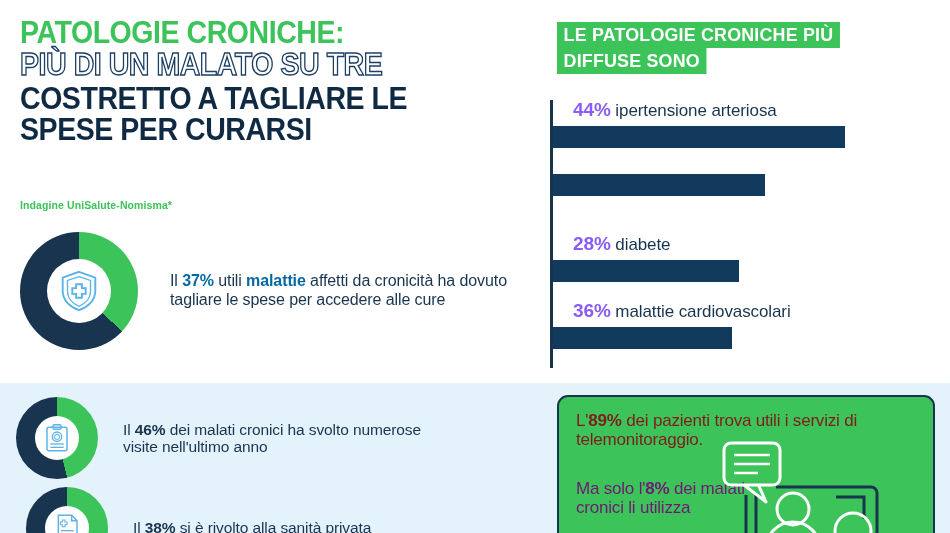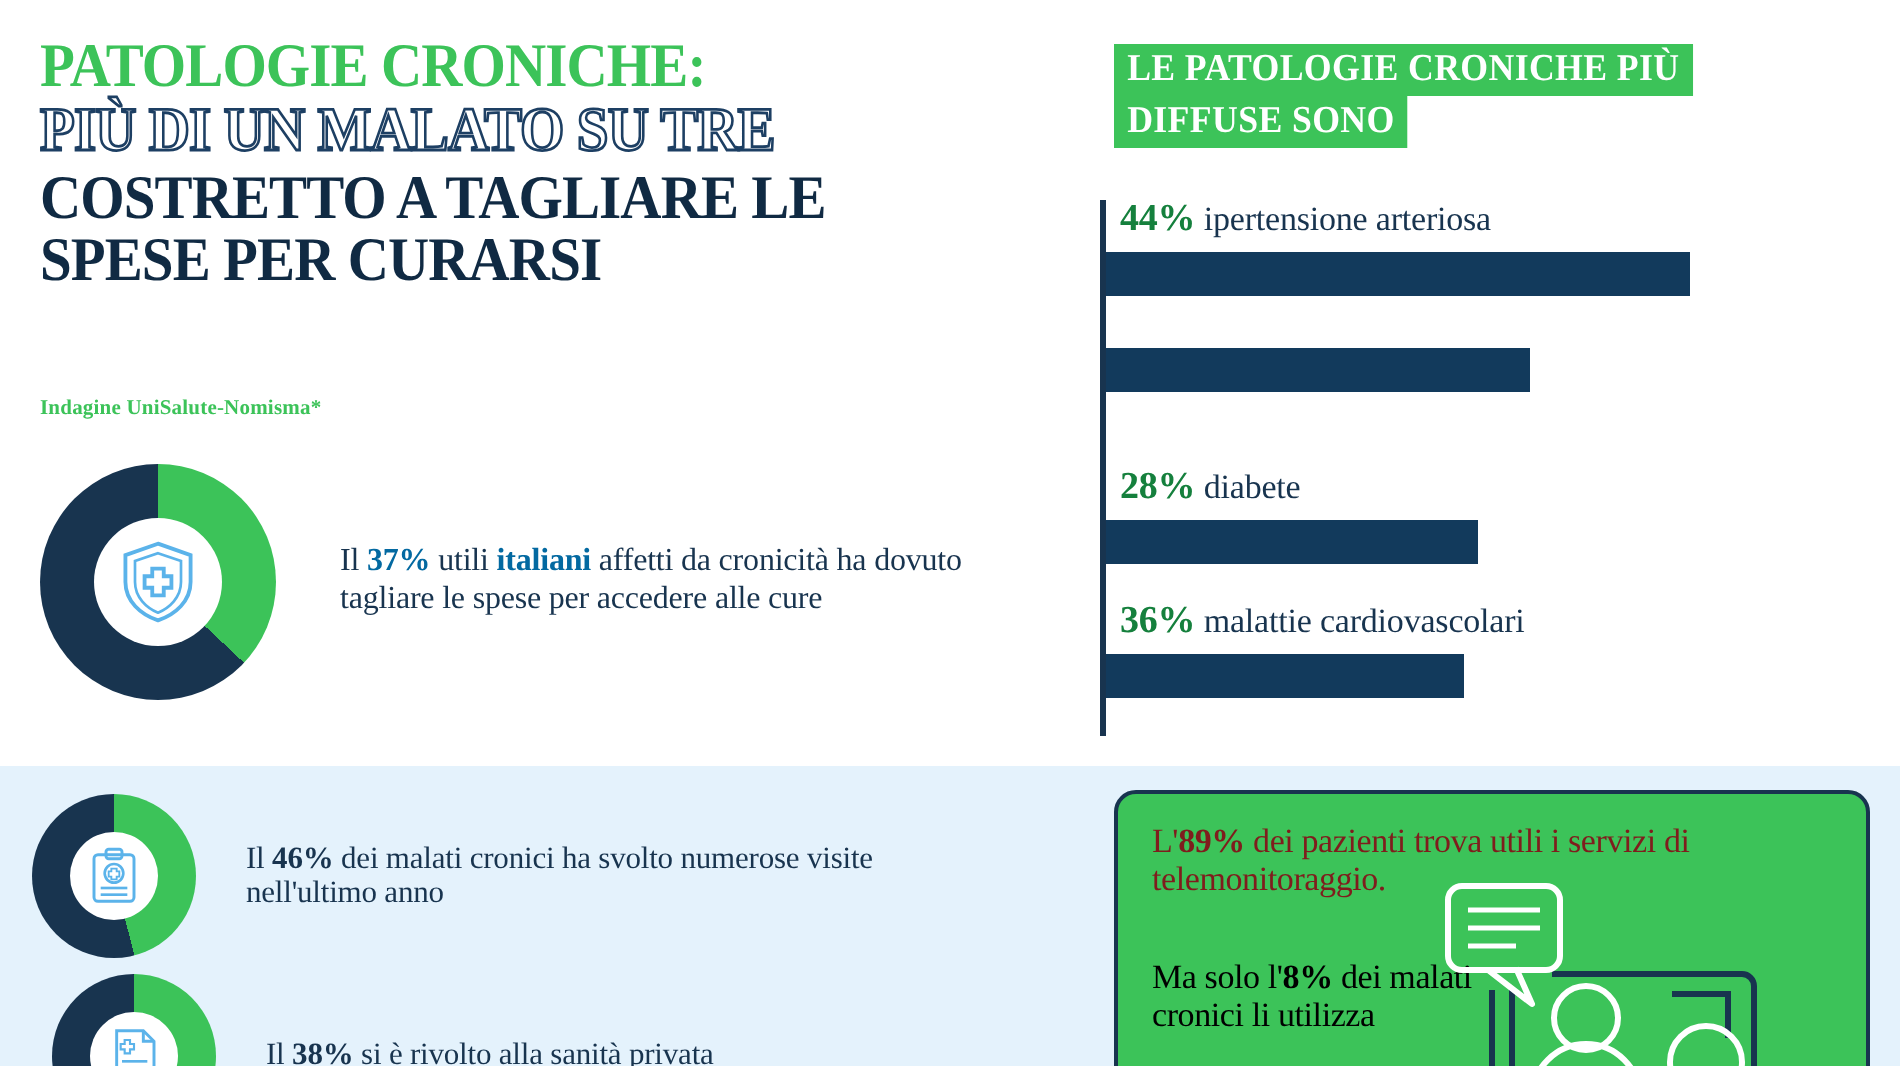--- a/index.html
+++ b/index.html
@@ -3,21 +3,21 @@
 <meta charset="utf-8">
 <style>
   * { margin:0; padding:0; box-sizing:border-box; }
   html,body { width:950px; height:533px; }
   body {
     font-family: "Liberation Sans", sans-serif;
     background:#ffffff;
     position:relative;
     overflow:hidden;
   }
-  #stage { position:absolute; inset:0; width:950px; height:533px; overflow:hidden; background:#ffffff;font-family:Liberation Serif, serif; }
+  #stage { position:absolute; inset:0; width:950px; height:533px; overflow:hidden; background:#ffffff; }
 
   
   .blue-band {
     position:absolute; left:0; top:383px; width:950px; height:150px;
     background:#e4f2fc;
   }
 
   
   .left-col { position:absolute; left:0; top:0; width:540px; height:533px; }
 
@@ -94,39 +94,39 @@
   
   .chart { position:absolute; left:10px; top:100px; width:400px; height:270px; }
   .axis {
     position:absolute; left:0; top:0; width:3px; height:268px; background:#18344f;
   }
   .bar-group { position:absolute; left:3px; }
   .bar-label {
     font-size:17px; color:#18344f; white-space:nowrap; line-height:1;
     padding-left:7px; letter-spacing:-0.1px;
   }
-  .bar-label .pct { color:#15803d; font-weight:bold; font-size:19px; }
+  .bar-label .pct { color:#8b5cf6; font-weight:bold; font-size:19px;margin-left:13px; }
   .bar {
     height:22px; background:#123a5c; margin-top:7px;
   }
 
   
   .green-card {
     position:absolute; left:17px; top:395px; width:378px; height:150px;
     background:#3cc359; border:2.5px solid #18344f; border-radius:11px;
     overflow:hidden;
   }
   .card-text {
     position:absolute; left:17px; top:14px; width:350px;
     color:#7f1d1d; font-size:17px; line-height:1.12; letter-spacing:-0.2px;
   }
   .card-text b { font-weight:bold; }
   .card-text2 {
     position:absolute; left:17px; top:82px; width:175px;
-    color:#000000; font-size:17px; line-height:1.12; letter-spacing:-0.2px;
+    color:#701a75; font-size:17px; line-height:1.12; letter-spacing:-0.2px;
   }
   .card-art { position:absolute; right:0px; bottom:-6px; width:215px; height:110px; }
 </style>
 </head>
 <body>
 
 <div id="stage">
 
   <div class="blue-band"></div>
 
@@ -145,21 +145,21 @@
       <div class="donut" id="donut-hero" style="background: conic-gradient(rgb(60, 195, 89) 0deg, rgb(60, 195, 89) 133.2deg, rgb(24, 52, 79) 133.2deg, rgb(24, 52, 79) 360deg);">
         <div class="hole">
           <svg width="46" height="46" viewBox="0 0 48 48">
             <path d="M24 4 L41 10 V24 C41 34 33 41 24 44 C15 41 7 34 7 24 V10 Z" fill="none" stroke="#5bb3ea" stroke-width="2"></path>
             <path d="M24 9 L36 13 V24 C36 32 30 37.5 24 40 C18 37.5 12 32 12 24 V13 Z" fill="none" stroke="#5bb3ea" stroke-width="1.4"></path>
             <path d="M21 17 h6 v4 h4 v6 h-4 v4 h-6 v-4 h-4 v-6 h4 z" fill="none" stroke="#5bb3ea" stroke-width="2"></path>
           </svg>
         </div>
       </div>
       <div class="row-text">
-        <span>Il </span><span class="g">37%</span><span> utili </span><b class="g">italiani</b><span> affetti da cronicità ha dovuto tagliare le spese per accedere alle cure</span>
+        <span>Il </span><span class="g">37%</span><span> utili </span><b class="g">malattie</b><span> affetti da cronicità ha dovuto tagliare le spese per accedere alle cure</span>
       </div>
     </div>
 
     <div class="donut-row" id="row-2">
       <div class="donut" id="donut-2" style="background: conic-gradient(rgb(60, 195, 89) 0deg, rgb(60, 195, 89) 165.6deg, rgb(24, 52, 79) 165.6deg, rgb(24, 52, 79) 360deg);">
         <div class="hole">
           <svg width="32" height="32" viewBox="0 0 48 48">
             <rect x="9" y="8" width="30" height="35" rx="3" fill="none" stroke="#5bb3ea" stroke-width="2.2"></rect>
             <rect x="18" y="4" width="12" height="7" rx="2" fill="none" stroke="#5bb3ea" stroke-width="2.2"></rect>
             <circle cx="24" cy="22" r="7" fill="none" stroke="#5bb3ea" stroke-width="2"></circle>

